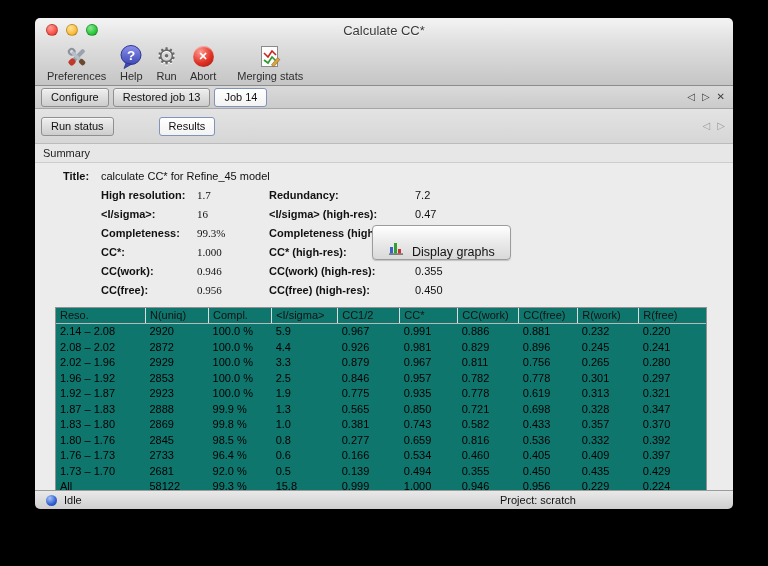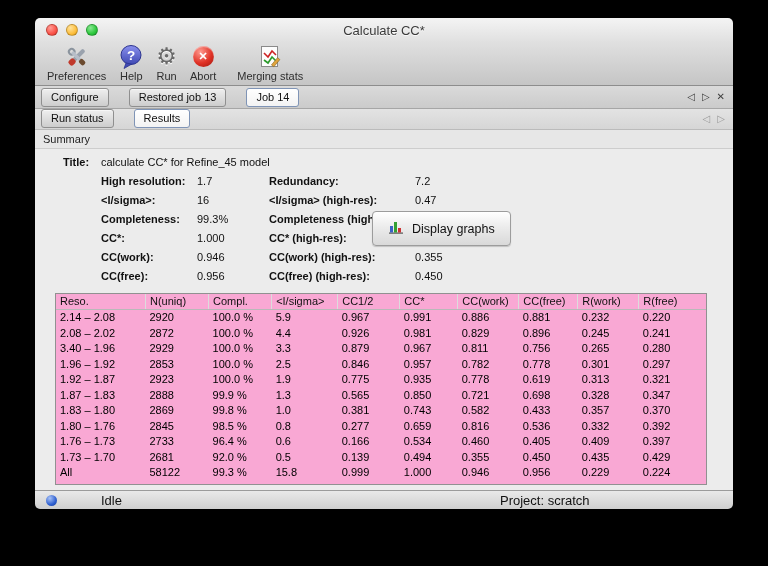--- a/index.html
+++ b/index.html
@@ -15,47 +15,47 @@
   
   .toolbar{height:42px;flex:0 0 42px;background:linear-gradient(#e0e0e0,#c5c5c5);border-bottom:1px solid #8d8d8d;display:flex;align-items:flex-start;padding:1px 0 0 12px;}
   .tb-item{display:flex;flex-direction:column;align-items:center;margin-right:13px;cursor:default;}
   .tb-item.sep{margin-left:8px;}
   .tb-icon{height:27px;display:flex;align-items:center;justify-content:center;}
   .tb-label{font-size:11px;color:#2e2e2e;white-space:nowrap;}
   .gear-glyph{font-family:"DejaVu Sans",sans-serif;font-size:23px;line-height:25px;color:#6a6a6a;text-shadow:0 1px 0 #fff;}
   .abort-circle{width:21px;height:21px;border-radius:50%;background:radial-gradient(circle at 35% 28%,#ff9a90,#e03226 55%,#9e150b);display:flex;align-items:center;justify-content:center;color:#fff;font-weight:bold;font-size:11px;line-height:11px;box-shadow:inset 0 1px 1px rgba(255,255,255,.5);}
   
   .tabrow{height:22px;flex:0 0 22px;background:linear-gradient(#dadada,#cbcbcb);border-bottom:1px solid #a6a6a6;display:flex;align-items:center;padding:0 6px;position:relative;}
-  .subtabrow{height:20px;flex:0 0 20px;background:linear-gradient(#e3e3e3,#d6d6d6);border-bottom:1px solid #bbbbbb;display:flex;align-items:flex-start;padding:0 6px;position:relative;}
-  .tab{font-size:11px;color:#111;padding:2px 9px 3px;border:1px solid #8f8f8f;border-radius:3px;background:linear-gradient(#efefef,#cdcdcd);margin-right:20px;box-shadow:inset 0 1px 0 rgba(255,255,255,.55);cursor:default;white-space:nowrap;}
+  .subtabrow{height:20px;flex:0 0 20px;background:linear-gradient(#e3e3e3,#d6d6d6);border-bottom:1px solid #bbbbbb;display:flex;align-items:flex-end;padding:7px 6px;position:relative;gap:41px;}
+  .tab{font-size:11px;color:#111;padding:2px 9px 3px;border:1px solid #8f8f8f;border-radius:3px;background:linear-gradient(#efefef,#cdcdcd);margin-right:4px;box-shadow:inset 0 1px 0 rgba(255,255,255,.55);cursor:default;white-space:nowrap;}
   .tab.active{background:linear-gradient(#ffffff,#f3f3f3);border-color:#7f94b6;}
   .tabnav{position:absolute;right:8px;top:0;height:100%;display:flex;align-items:center;gap:7px;font-size:10px;color:#3d3d3d;}
   .tabnav span{cursor:default;line-height:10px;}
   .tabnav .dim{color:#9a9a9a;}
   
   .sectionbar{height:18px;flex:0 0 18px;background:#e7e7e7;border-bottom:1px solid #cdcdcd;display:flex;align-items:center;padding-left:8px;font-size:11px;color:#222;}
   
   .content{flex:1;position:relative;background:#ececec;overflow:hidden;}
   .summary{padding:7px 0 0 28px;}
   .srow{display:flex;height:19px;align-items:flex-start;font-size:11px;color:#111;}
   .sl{font-weight:bold;white-space:nowrap;}
   .tl{font-weight:bold;width:38px;flex:0 0 38px;}
   .c1{width:96px;flex:0 0 96px;padding-left:38px;}
-  .c2{width:72px;flex:0 0 72px;}
+  .c2{width:72px;flex:0 0 72px;font-family:Liberation Serif, serif;}
   .c3{width:146px;flex:0 0 146px;}
   .c4{flex:0 0 auto;}
-  .graphs-btn{position:absolute;left:337px;top:62px;height:33px;display:flex;align-items:center;gap:8px;padding:0 15px;background:linear-gradient(#ffffff,#ececec 45%,#d9d9d9);border:1px solid #9c9c9c;border-radius:4px;font-size:12.5px;color:#111;box-shadow:0 1px 1px rgba(0,0,0,.18);cursor:default;}
-  
-  .tablewrap{margin:4px 26px 0 20px;height:190px;border:1px solid #919191;background:#f9a8d4;overflow:hidden;}
+  .graphs-btn{position:absolute;left:337px;top:62px;height:33px;display:flex;align-items:flex-end;gap:8px;padding:0 15px;background:linear-gradient(#ffffff,#ececec 45%,#d9d9d9);border:1px solid #9c9c9c;border-radius:4px;font-size:12.5px;color:#111;box-shadow:0 1px 1px rgba(0,0,0,.18);cursor:default;}
+  
+  .tablewrap{margin:4px 26px 0 20px;height:190px;border:1px solid #919191;background:#0f766e;overflow:hidden;}
   table{border-collapse:collapse;table-layout:fixed;width:100%;}
   th{font-weight:normal;font-size:11px;text-align:left;padding:1px 4px 2px;border-right:1px solid #dcdcdc;border-bottom:1px solid #b9b9b9;color:#111;white-space:nowrap;overflow:hidden;cursor:default;}
   th:last-child{border-right:none;}
   td{font-size:11px;padding:0 4px;height:15.5px;line-height:15.5px;white-space:nowrap;overflow:hidden;color:#000;}
   
-  .statusbar{height:18px;flex:0 0 18px;background:linear-gradient(#e9e9e9,#cfcfcf);border-top:1px solid #9b9b9b;border-radius:0 0 5px 5px;display:flex;align-items:center;padding-left:11px;font-size:13px;color:#111;position:relative;gap:37px;}
+  .statusbar{height:18px;flex:0 0 18px;background:linear-gradient(#e9e9e9,#cfcfcf);border-top:1px solid #9b9b9b;border-radius:0 0 5px 5px;display:flex;align-items:center;padding-left:11px;font-size:11px;color:#111;position:relative;}
   .led{width:11px;height:11px;border-radius:50%;background:radial-gradient(circle at 35% 30%,#a9c3f7,#2e5fd0 60%,#173e97);margin-right:7px;flex:0 0 11px;}
   .project{position:absolute;left:465px;white-space:nowrap;}
 </style>
 </head>
 <body>
 
 <div class="window">
 
   <div class="titlebar">
     <div class="traffic">
@@ -259,21 +259,21 @@
               <td>100.0 %</td>
               <td>4.4</td>
               <td>0.926</td>
               <td>0.981</td>
               <td>0.829</td>
               <td>0.896</td>
               <td>0.245</td>
               <td>0.241</td>
             </tr>
             <tr>
-              <td>3.40 – 1.96</td>
+              <td>2.02 – 1.96</td>
               <td>2929</td>
               <td>100.0 %</td>
               <td>3.3</td>
               <td>0.879</td>
               <td>0.967</td>
               <td>0.811</td>
               <td>0.756</td>
               <td>0.265</td>
               <td>0.280</td>
             </tr>

